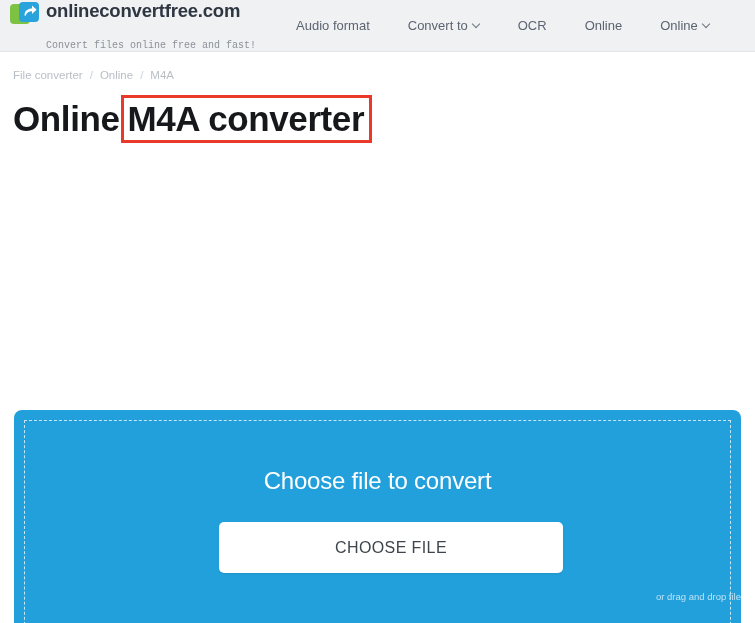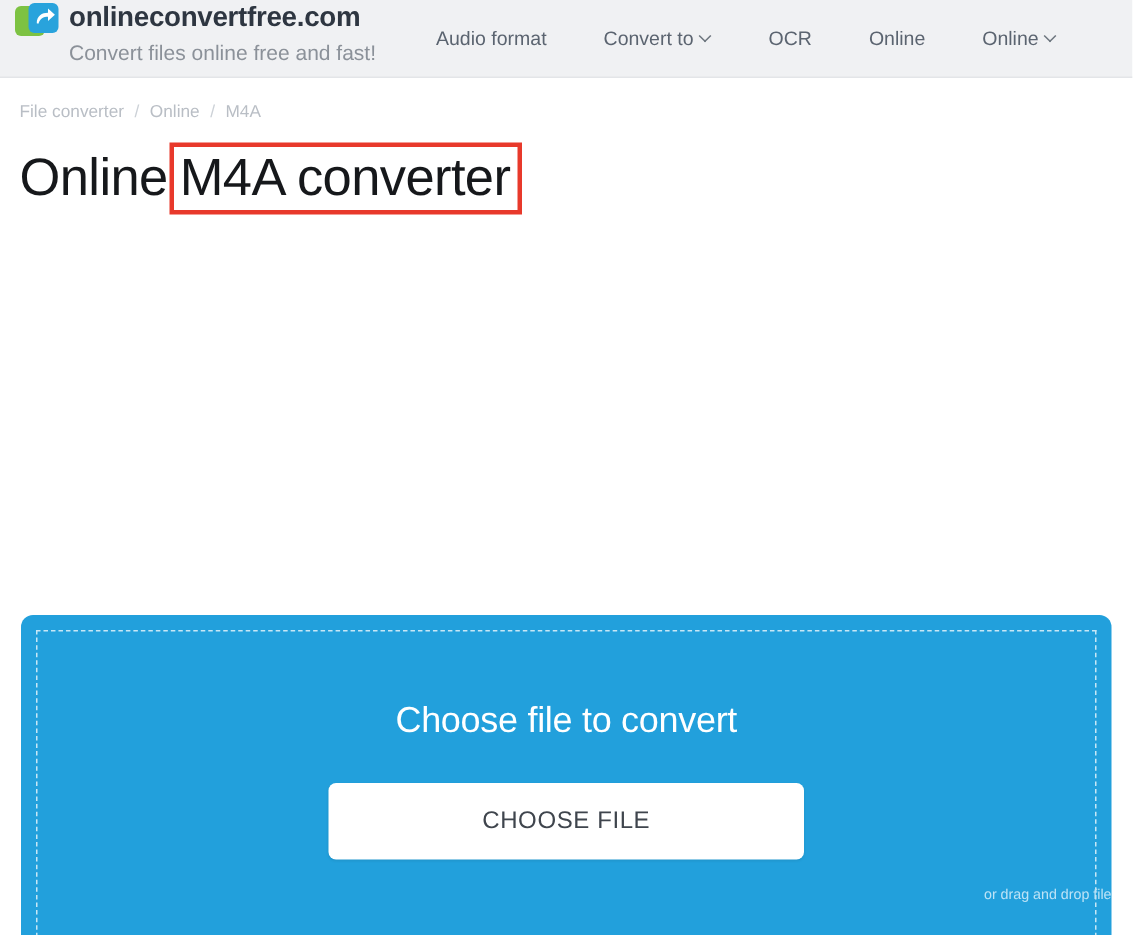--- a/index.html
+++ b/index.html
@@ -67,24 +67,25 @@
   .brand-name {
     display: block;
     font-size: 18.5px;
     font-weight: bold;
     color: #2e3641;
     letter-spacing: -0.2px;
     line-height: 20px;
   }
   .brand-tagline {
     display: block;
-    font-size: 14px;
+    font-size: 10px;
     color: #8b9199;
     line-height: 13px;
-    margin-top: 8px;
+    margin-top: 18px;
+    font-family: Liberation Mono, monospace;
   }
 
   .nav {
     display: flex;
     align-items: center;
     margin-left: 40px;
     height: 100%;
   }
   .nav-item {
     font-size: 13px;
@@ -124,21 +125,21 @@
     display: flex;
     align-items: center;
   }
   .crumb { color: #b9bec5; text-decoration: none; cursor: pointer; text-align: right; }
   .crumb-sep { margin: 0 7px; color: #ccd1d7; }
 
   
   .page-title {
     margin: 16px 0 0 13px;
     font-size: 35px;
-    font-weight: normal;
+    font-weight: bold;
     color: #16181b;
     letter-spacing: -0.4px;
     line-height: 44px;
     display: inline-block;
     white-space: nowrap;
   }
   .title-highlight {
     outline: 3px solid #e8392b;
     padding: 2px 5px 2px 4px;
     margin-left: 4px;
@@ -175,21 +176,21 @@
     text-align: center;
     font-size: 24px;
     font-weight: normal;
     color: #ffffff;
     letter-spacing: -0.2px;
   }
   .choose-file-btn {
     position: absolute;
     left: 205px;
     top: 112px;
-    width: 317px;
+    width: 344px;
     height: 51px;
     background: #ffffff;
     border: none;
     border-radius: 5px;
     font-family: "Liberation Sans", sans-serif;
     font-size: 16px;
     color: #3f454d;
     letter-spacing: 0.4px;
     cursor: pointer;
     box-shadow: 0 1px 2px rgba(0,0,0,0.08);

